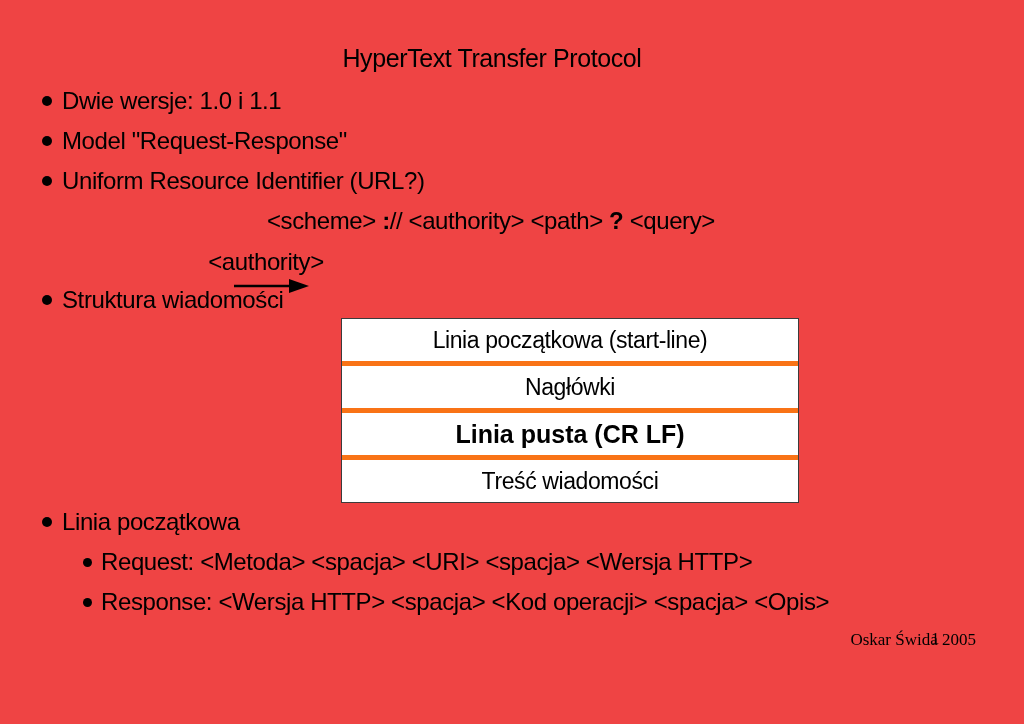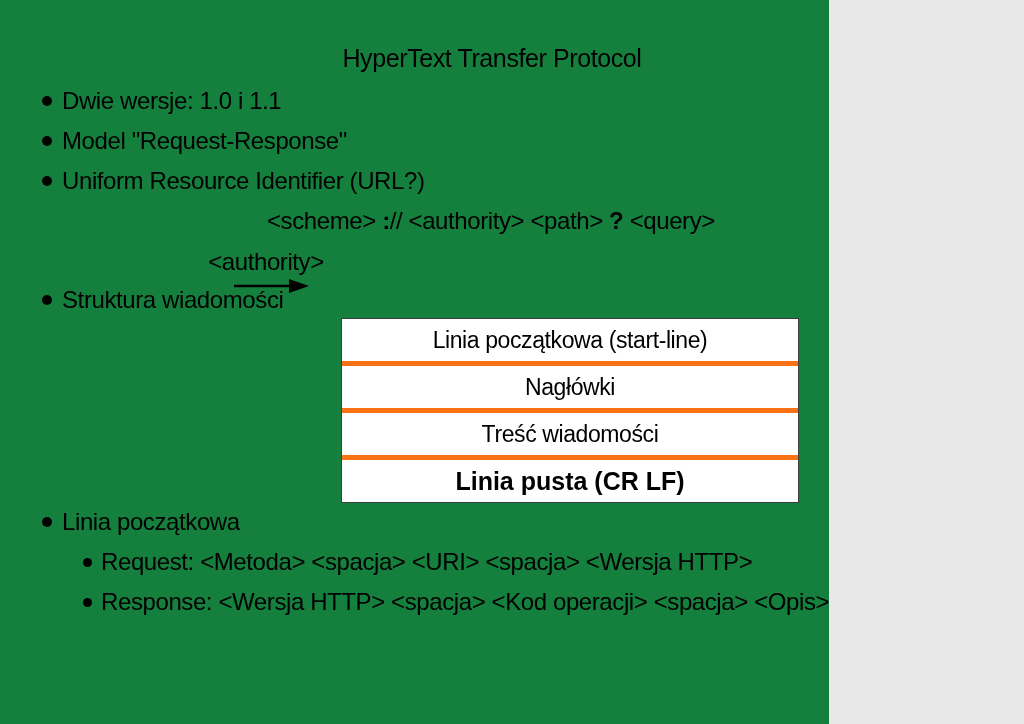--- a/index.html
+++ b/index.html
@@ -1,20 +1,20 @@
 <!DOCTYPE html>
 <html><head>
 <meta charset="utf-8">
 <style>
   html, body { margin: 0; padding: 0; background: #e8e8e8; }
   .page {
     position: relative;
-    width: 829px;
+    width: 1024px;
     height: 724px;
-    background: #15803d;
+    background: #ef4444;
     font-family: "Liberation Sans", sans-serif;
     color: #000;
     overflow: hidden;
     letter-spacing: -0.4px;
   }
   .title {
     position: absolute;
     top: 44px;
     left: 0;
     width: 984px;
@@ -133,22 +133,22 @@
   </div>
 
   <div class="bullet l1" style="top:286px">
     <span class="dot"></span>
     <span>Struktura wiadomości</span>
   </div>
 
   <div class="msg-table">
     <div class="trow">Linia początkowa (start-line)</div>
     <div class="trow">Nagłówki</div>
+    <div class="trow bold">Linia pusta (CR LF)</div>
     <div class="trow">Treść wiadomości</div>
-    <div class="trow bold">Linia pusta (CR LF)</div>
   </div>
 
   <div class="bullet l2" style="top:548px">
     <span class="dot"></span>
     <span>Request: &lt;Metoda&gt; &lt;spacja&gt; &lt;URI&gt; &lt;spacja&gt; &lt;Wersja HTTP&gt;</span>
   </div>
 
   <div class="bullet l1" style="top:508px">
     <span class="dot"></span>
     <span>Linia początkowa</span>

